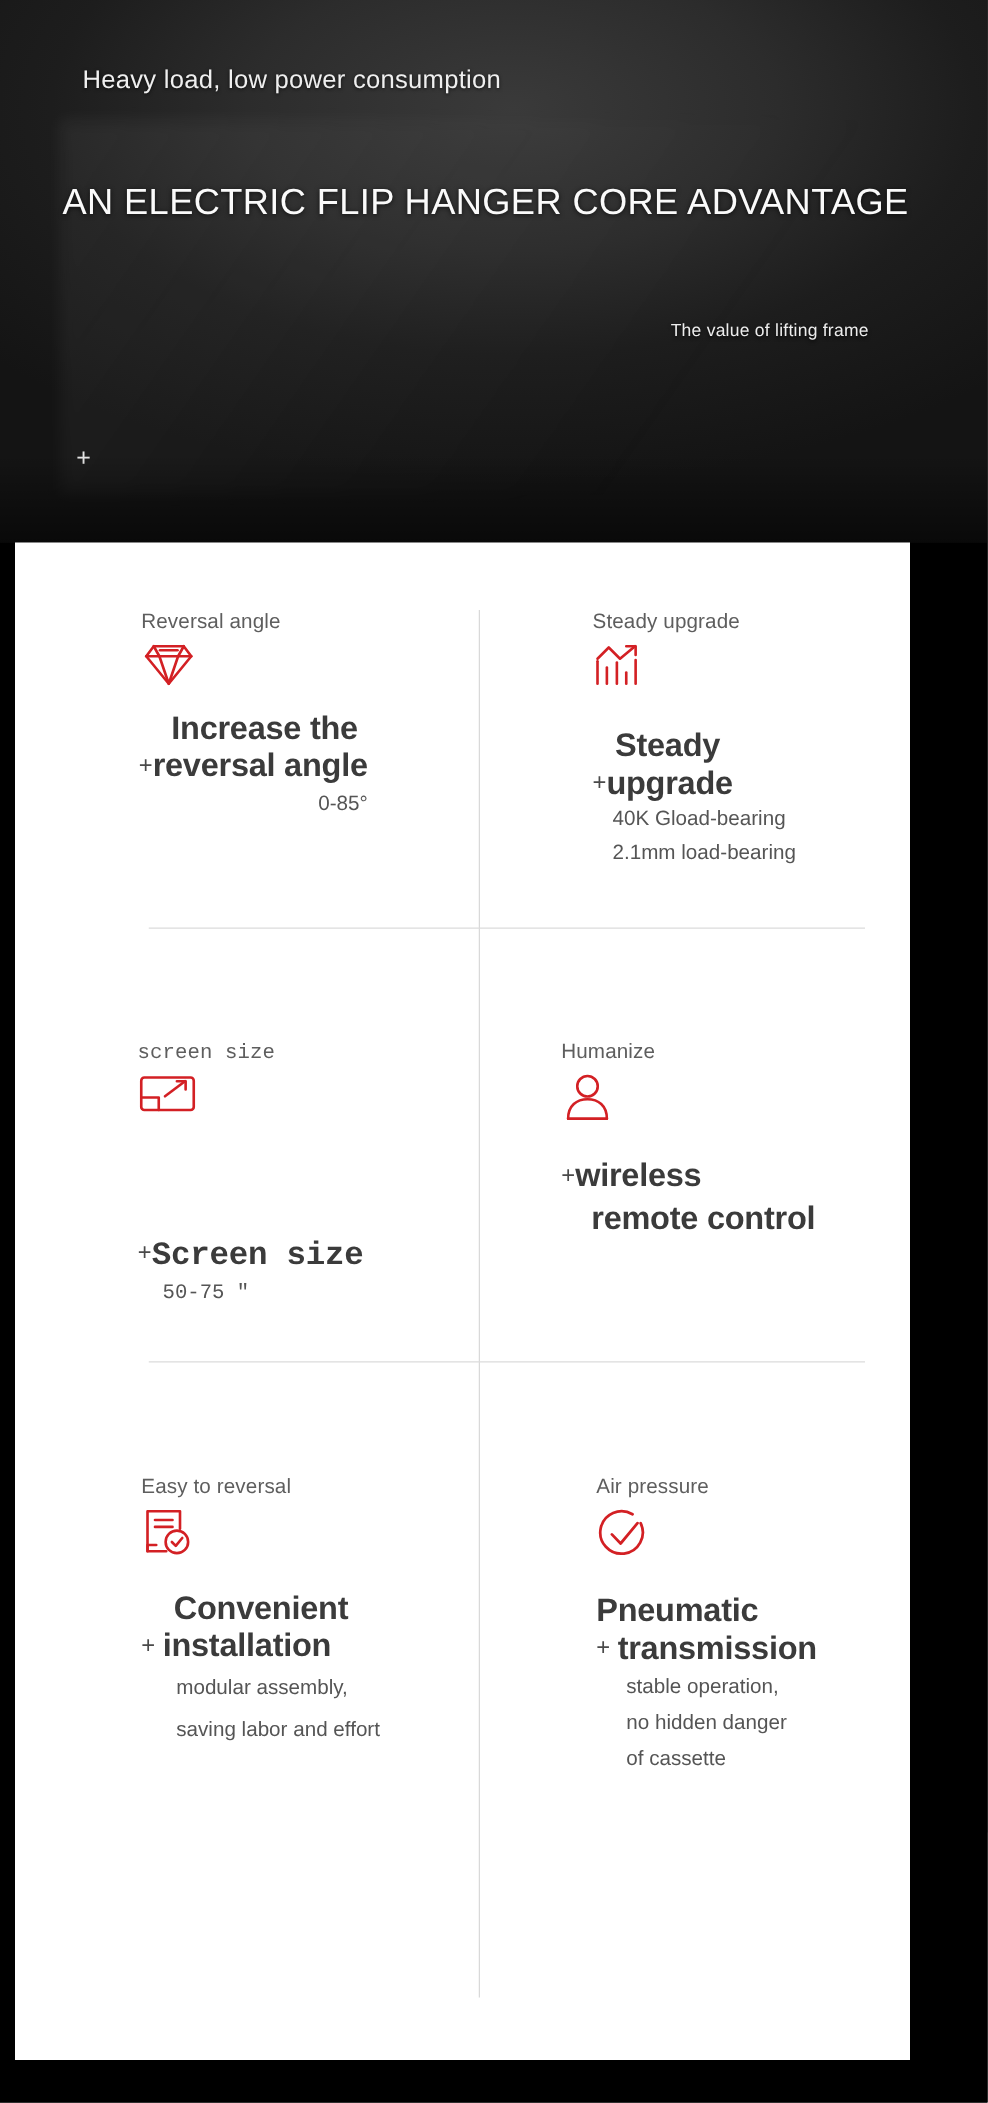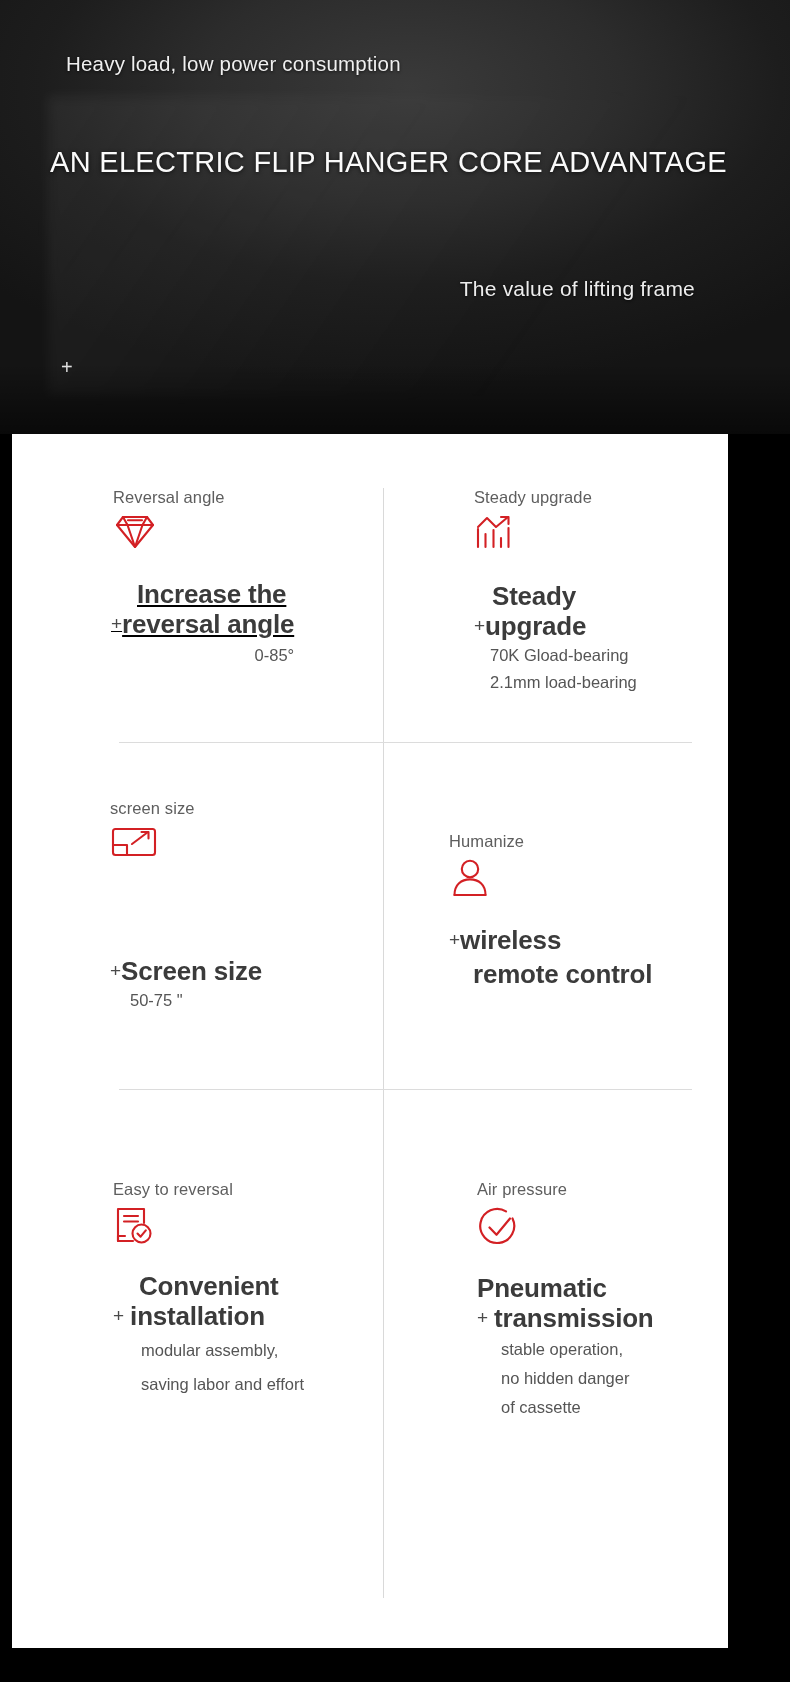--- a/index.html
+++ b/index.html
@@ -42,24 +42,23 @@
     text-shadow:0 1px 3px rgba(0,0,0,.7);
   }
   .hero-title {
     position:absolute; left:50px; top:146px;
     font-size:29px; font-weight:400; color:#fafafa;
     letter-spacing:.3px; white-space:nowrap;
     text-shadow:0 1px 4px rgba(0,0,0,.7);
   }
   .hero-sub {
     position:absolute; right:95px; top:256px;
-    font-size:21px; font-weight:400; color:#ededed;
+    font-size:14px; font-weight:400; color:#ededed;
     letter-spacing:.2px; white-space:nowrap;
     text-shadow:0 1px 3px rgba(0,0,0,.7);
-    margin-top:21px;
   }
   .hero-plus {
     position:absolute; left:61px; top:357px;
     font-size:20px; color:#e6e6e6; font-weight:300; line-height:1;
   }
 
   
   .panel {
     position:absolute; left:12px; top:434px;
     width:716px; height:1214px;
@@ -99,27 +98,27 @@
     line-height:1.16; letter-spacing:-.2px; white-space:nowrap;
   }
   .detail {
     font-size:16.5px; color:#555; font-weight:400;
     line-height:1.52; white-space:nowrap;
   }
 
   
   #cell-0 { left:113px; top:488px; }
   #cell-1 { left:474px; top:488px; }
-  #cell-2 { left:110px; top:799px; }
+  #cell-2 { left:110px; top:832px;font-family:Liberation Mono, monospace; }
   #cell-3 { left:449px; top:832px; }
   #cell-4 { left:113px; top:1180px; }
   #cell-5 { left:477px; top:1180px; }
 
   
-  #cell-0 .headline-wrap { margin-top:28px; margin-left:-2px;text-decoration:underline; }
+  #cell-0 .headline-wrap { margin-top:16px; margin-left:-2px; }
   #cell-0 .headline-l1 { margin-left:26px; }
   #cell-0 .detail { margin-left:30px; margin-top:4px;text-align:right; }
 
   #cell-1 .headline-wrap { margin-top:28px; }
   #cell-1 .headline-l1 { margin-left:18px; }
   #cell-1 .detail { margin-left:16px; margin-top:2px; }
 
   #cell-2 .headline-wrap { margin-top:96px; }
   #cell-2 .detail { margin-left:20px; margin-top:2px; }
 
@@ -201,21 +200,21 @@
         <path d="M34.5 15 L34.5 34"></path>
       </svg>
     </div>
     <div class="headline-wrap">
       <div class="headline-l1">Steady</div>
       <div class="headline-l2row">
         <span class="hplus">+</span>
         <span class="headline-l2">upgrade</span>
       </div>
     </div>
-    <div class="detail">70K Gload-bearing</div>
+    <div class="detail">40K Gload-bearing</div>
     <div class="detail">2.1mm load-bearing</div>
   </div>
 
   <div class="cell" id="cell-2">
     <div class="cell-label">screen size</div>
     <div class="cell-icon">
       <svg width="48" height="36" viewBox="0 0 48 36" fill="none" stroke="#d32024" stroke-width="2.1" stroke-linecap="round" stroke-linejoin="round">
         <rect x="3" y="5" width="42" height="26" rx="2.5"></rect>
         <path d="M3 21 L17 21 L17 31"></path>
         <path d="M22 20 L38 8"></path>

